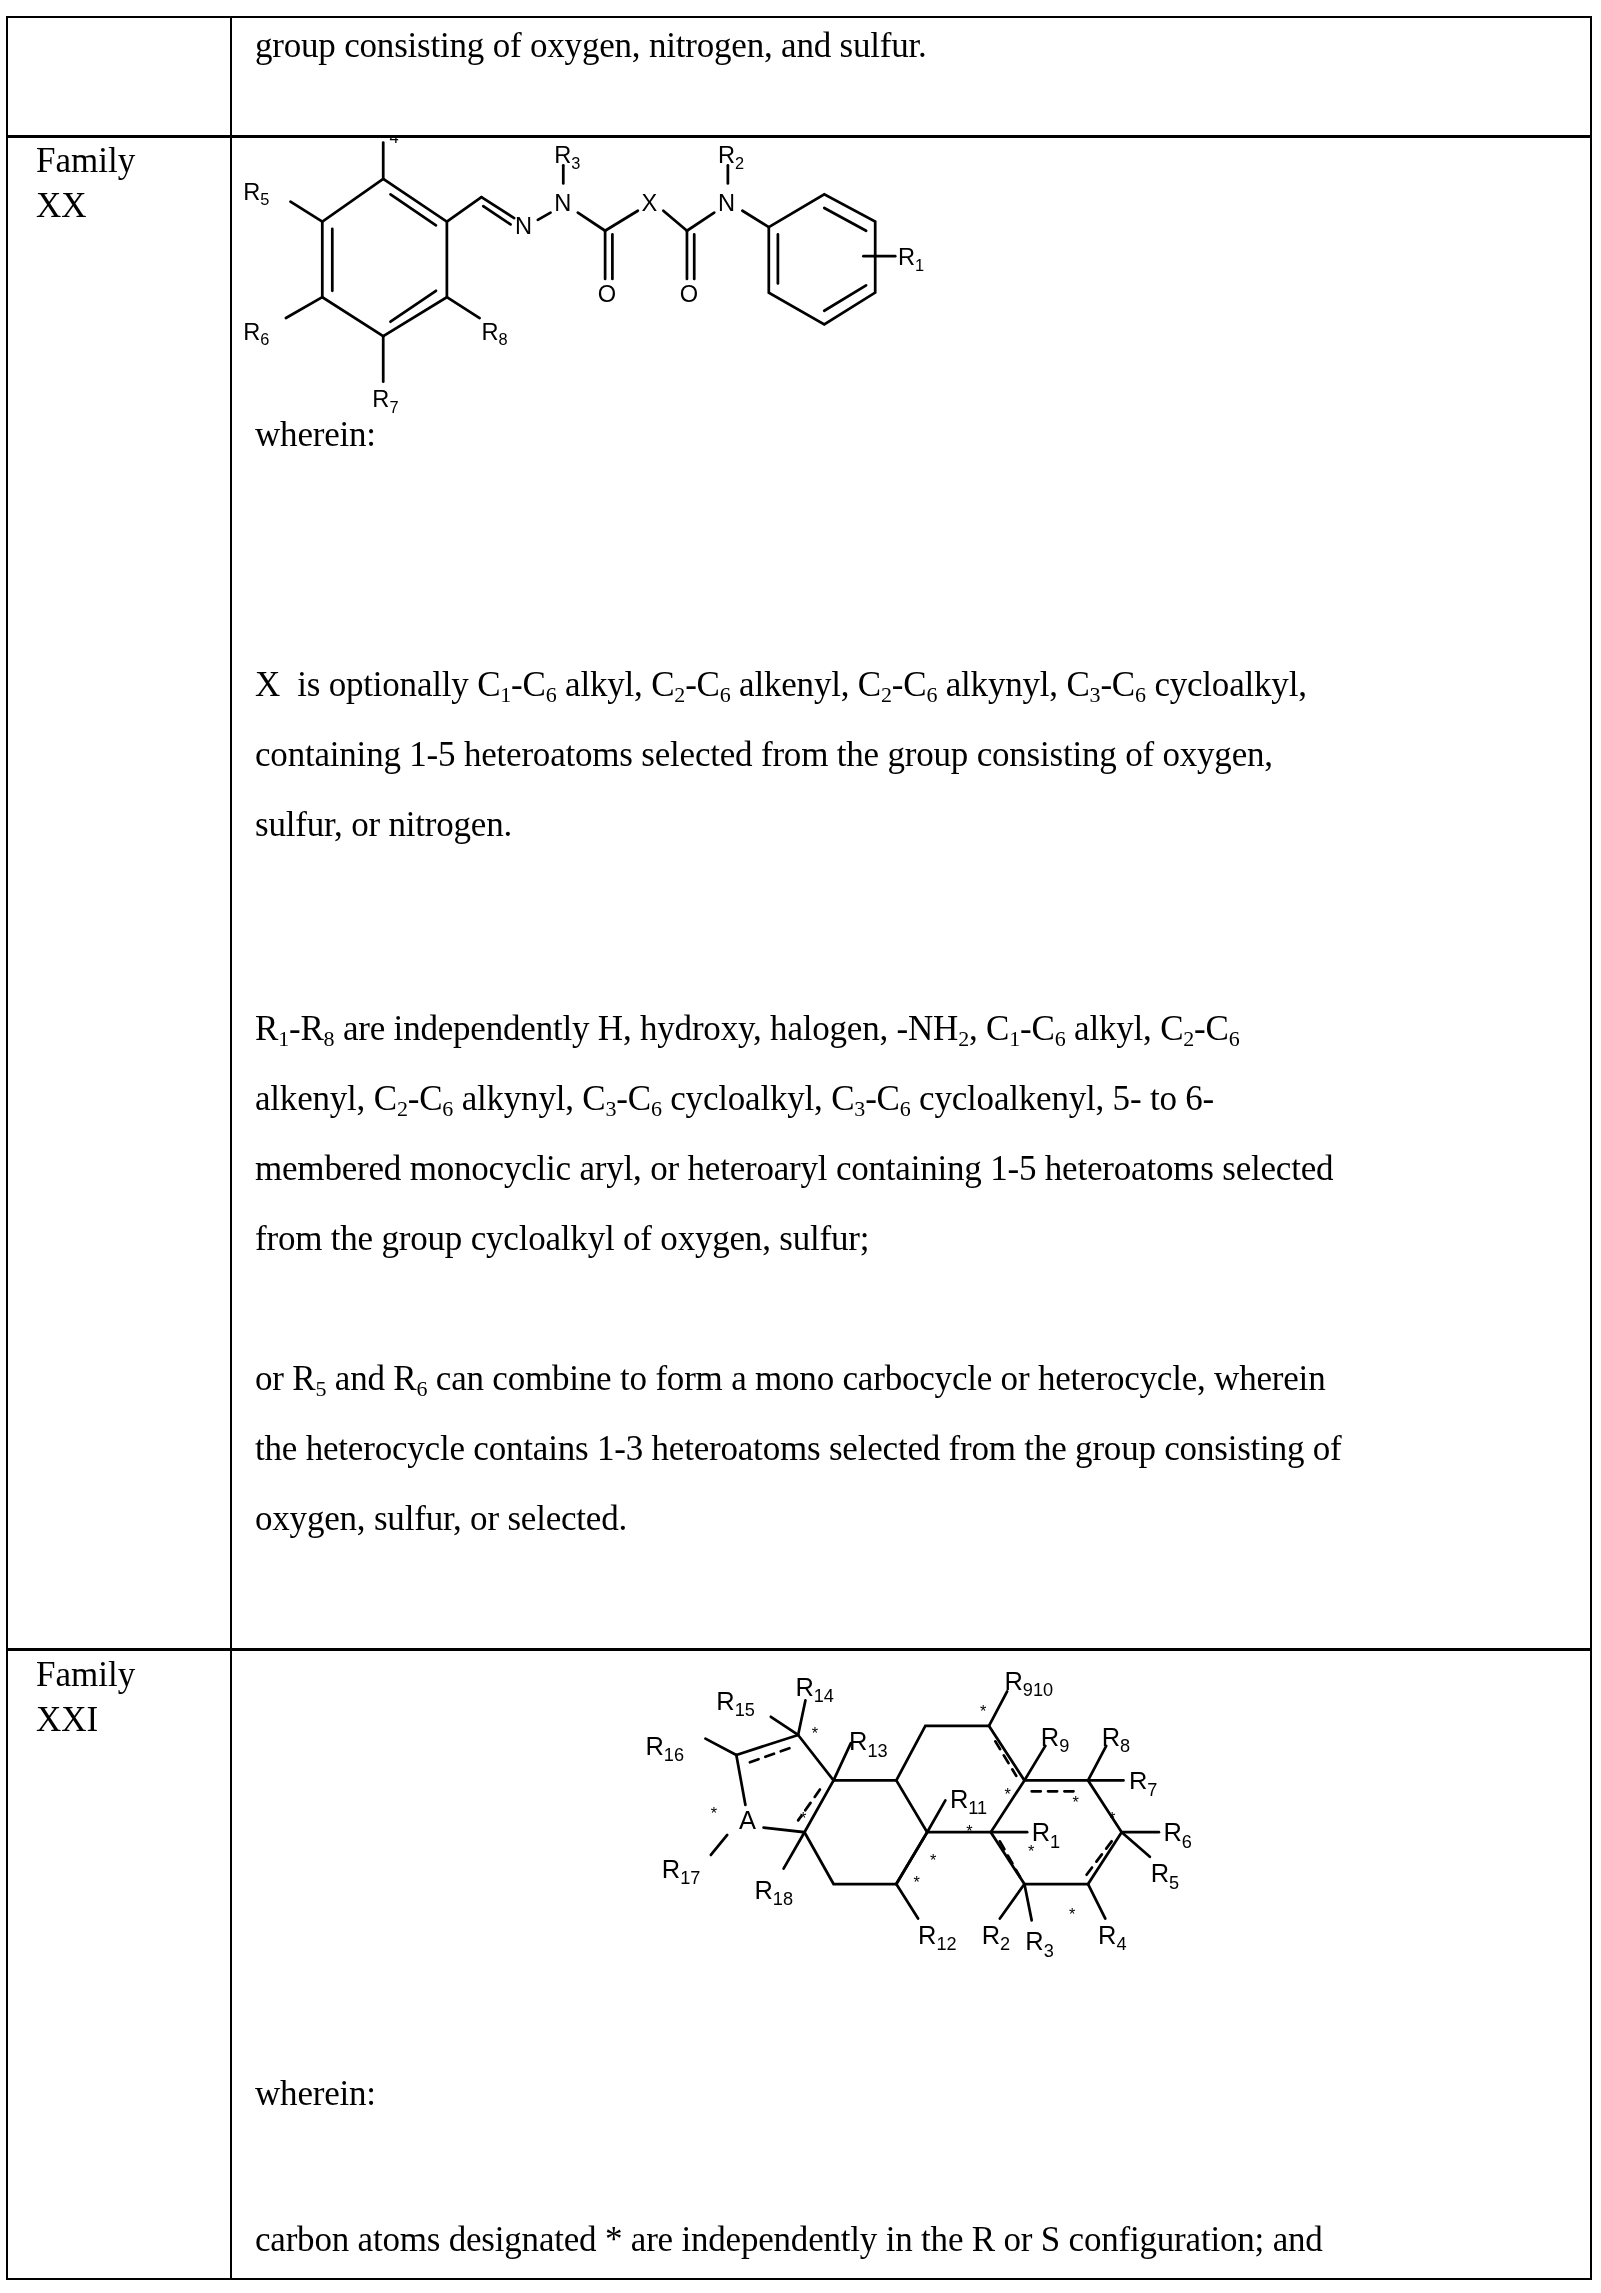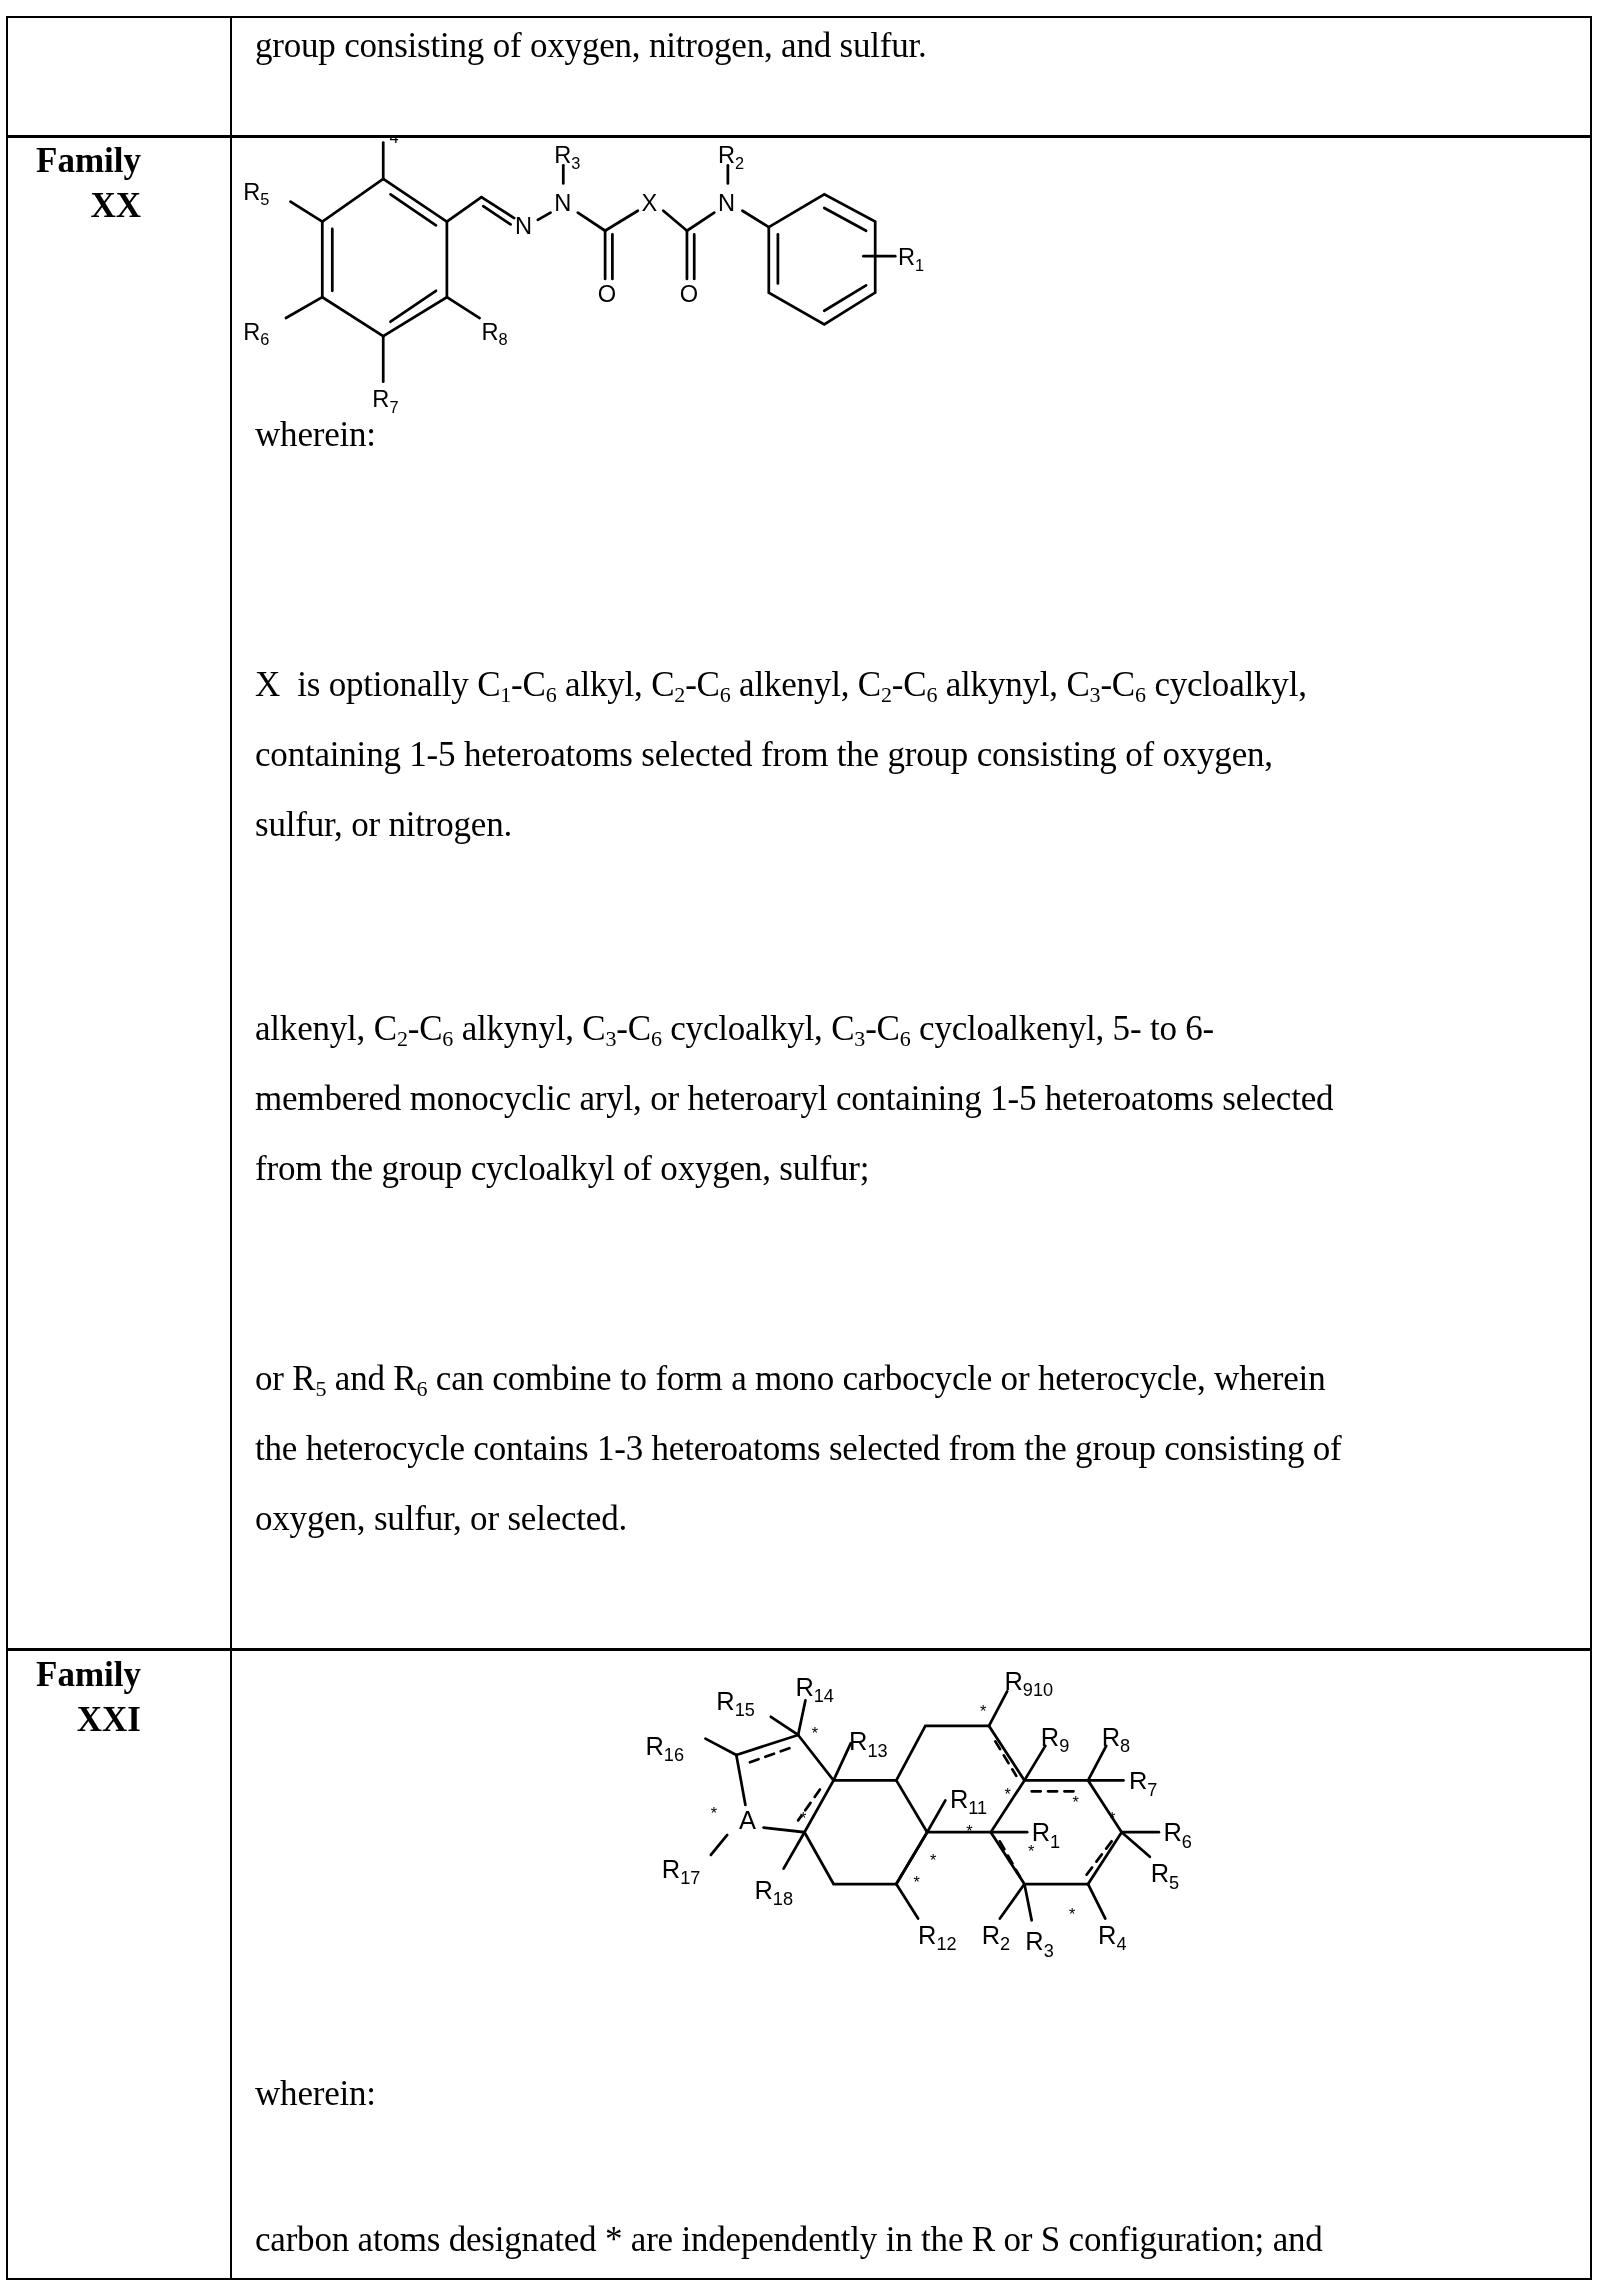--- a/index.html
+++ b/index.html
@@ -3,22 +3,22 @@
 <meta charset="utf-8">
 <style>
   html, body { margin: 0; padding: 0; background: #ffffff; }
   body { width: 1602px; height: 2294px; position: relative; overflow: hidden;
          font-family: "Liberation Serif", "DejaVu Serif", serif; color: #000; }
   .page { position: absolute; left: 0; top: 0; width: 1546px; height: 2294px; }
   .tbl { position: absolute; left: 6.4px; top: 16.4px; width: 1586px; height: 2264px;
          border: 2.7px solid #000; box-sizing: border-box; }
   .hline { position: absolute; left: 6.4px; width: 1586px; height: 2.7px; background: #000; }
   .vline { position: absolute; left: 230px; width: 1.8px; background: #000; }
-  .label { position: absolute; left: 36px; font-weight: bold; font-size: 35px;
-           line-height: 45px; text-align: right; }
+  .label { position: absolute; left: 36px; font-weight: normal; font-size: 35px;
+           line-height: 45px; }
   .txt { position: absolute; left: 255px; font-size: 35px; line-height: 70px;
          width: 1309px; letter-spacing: -0.2px; }
   .txt p { margin: 0; }
   sub { font-size: 22px; line-height: 0; vertical-align: -5.5px; }
   .struct { position: absolute; }
   .struct svg { display: block; }
   .struct text { font-family: "Liberation Sans", "DejaVu Sans", sans-serif; fill: #000; }
 </style>
 </head>
 <body>
@@ -106,20 +106,21 @@
     <p>wherein:</p>
   </div>
 
   <div class="txt" style="top:650px">
     <p>X &nbsp;is optionally C<sub>1</sub>-C<sub>6</sub> alkyl, C<sub>2</sub>-C<sub>6</sub> alkenyl, C<sub>2</sub>-C<sub>6</sub> alkynyl, C<sub>3</sub>-C<sub>6</sub> cycloalkyl,</p>
     <p>containing 1-5 heteroatoms selected from the group consisting of oxygen,</p>
     <p>sulfur, or nitrogen.</p>
   </div>
 
   <div class="txt" style="top:994px">
+    <p>R<sub>1</sub>-R<sub>8</sub> are independently H, hydroxy, halogen, -NH<sub>2</sub>, C<sub>1</sub>-C<sub>6</sub> alkyl, C<sub>2</sub>-C<sub>6</sub></p>
     <p>alkenyl, C<sub>2</sub>-C<sub>6</sub> alkynyl, C<sub>3</sub>-C<sub>6</sub> cycloalkyl, C<sub>3</sub>-C<sub>6</sub> cycloalkenyl, 5- to 6-</p>
     <p>membered monocyclic aryl, or heteroaryl containing 1-5 heteroatoms selected</p>
     <p>from the group cycloalkyl of oxygen, sulfur;</p>
   </div>
 
   <div class="txt" style="top:1344px">
     <p>or R<sub>5</sub> and R<sub>6</sub> can combine to form a mono carbocycle or heterocycle, wherein</p>
     <p>the heterocycle contains 1-3 heteroatoms selected from the group consisting of</p>
     <p>oxygen, sulfur, or selected.</p>
   </div>

